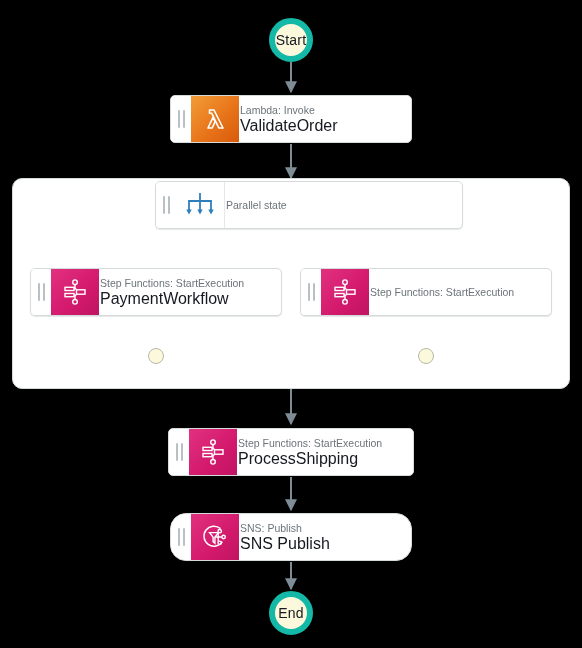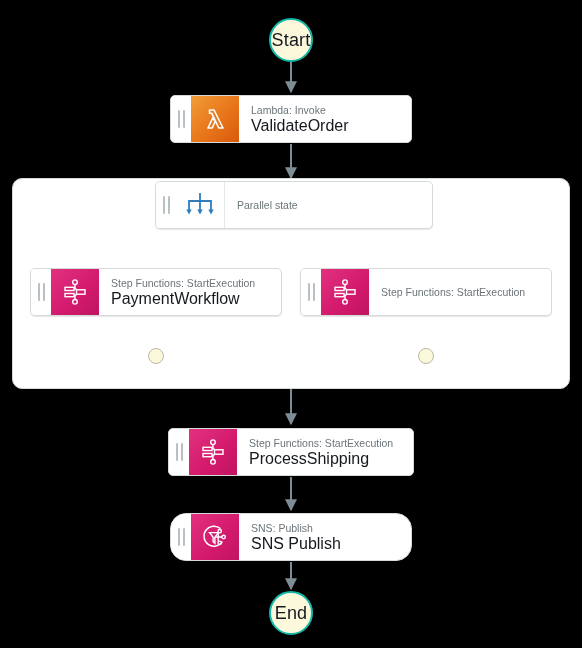--- a/index.html
+++ b/index.html
@@ -16,26 +16,26 @@
     overflow: hidden;
   }
 
   
   .terminal {
     position: absolute;
     width: 44px;
     height: 44px;
     border-radius: 50%;
     background: #fbf8dc;
-    border: 2px solid #14b8a6;
+    border: 6px solid #14b8a6;
     box-sizing: border-box;
     display: flex;
     align-items: center;
     justify-content: center;
-    font-size: 18px;
+    font-size: 14px;
     color: #16191f;
     letter-spacing: .2px;
   }
 
   
   .parallel-container {
     position: absolute;
     background: #ffffff;
     border: 1px solid #d5dbdb;
     border-radius: 10px;
@@ -89,21 +89,21 @@
   }
   .icon-tile.parallel {
     background: #ffffff;
     border-right: 1px solid #e4e8ea;
   }
   .labels {
     flex: 1 1 auto;
     display: flex;
     flex-direction: column;
     justify-content: center;
-    padding-left: 12px;
+    padding-left: 1px;
     padding-right: 10px;
     min-width: 0;
   }
   .sub {
     font-size: 10.5px;
     color: #6b7479;
     line-height: 13px;
     white-space: nowrap;
   }
   .title {
@@ -181,21 +181,21 @@
       </svg>
     </div>
     <div class="labels">
       <div class="sub">Lambda: Invoke</div>
       <div class="title">ValidateOrder</div>
     </div>
   </div>
 
   <div class="parallel-container" style="left:12px; top:178px; width:558px; height:211px;"></div>
 
-  <div class="node" style="left:155px; top:181px; width:278px;">
+  <div class="node" style="left:155px; top:181px; width:308px;">
     <div class="grip">
       <i></i>
         <i></i>
     </div>
     <div class="icon-tile parallel">
       <svg width="30" height="28" viewBox="0 0 30 28">
         <path d="M15 3 L15 10 M4 10 L26 10 M4 10 L4 19 M15 10 L15 19 M26 10 L26 19" fill="none" stroke="#2e7ebb" stroke-width="1.8" stroke-linecap="square"></path>
         <path d="M4 23.5 L1.3 18.5 L6.7 18.5 Z" fill="#2e7ebb"></path>
         <path d="M15 23.5 L12.3 18.5 L17.7 18.5 Z" fill="#2e7ebb"></path>
         <path d="M26 23.5 L23.3 18.5 L28.7 18.5 Z" fill="#2e7ebb"></path>

